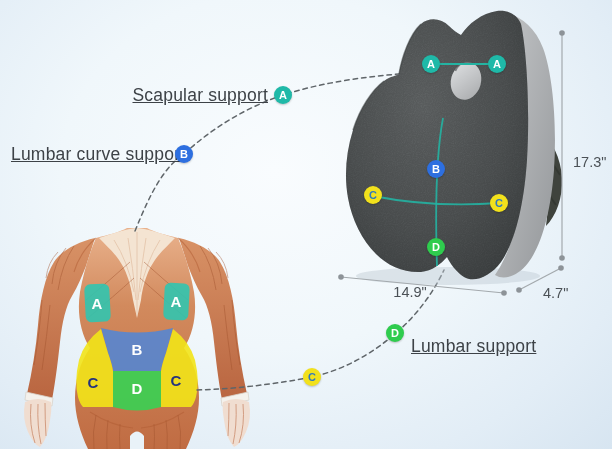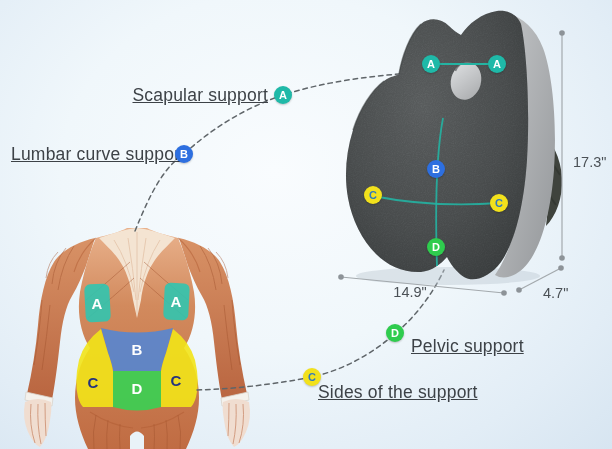--- a/index.html
+++ b/index.html
@@ -178,22 +178,21 @@
         <circle cx="562" cy="258" r="2.8"></circle>
       <circle cx="341" cy="277" r="2.8"></circle>
         <circle cx="504" cy="293" r="2.8"></circle>
       <circle cx="519" cy="290" r="2.8"></circle>
         <circle cx="561" cy="268" r="2.8"></circle>
     </g>
   </svg>
 
   <div class="callout" style="left:118px;top:85px;width:150px;text-align:right;">Scapular support</div>
   <div class="callout" style="left:11px;top:144px;">Lumbar curve support</div>
-  <div class="callout" style="left:411px;top:336px;">Pelvic support</div>
-  <div class="callout" style="left:318px;top:382px;">Sides of the support</div>
+  <div class="callout" style="left:411px;top:336px;">Lumbar support</div>
 
   <div class="marker m-teal" style="left:274px;top:86px;">A</div>
   <div class="marker m-blue" style="left:175px;top:145px;">B</div>
   <div class="marker m-green" style="left:386px;top:324px;">D</div>
   <div class="marker m-yellow" style="left:303px;top:368px;">C</div>
 
   <div class="marker m-teal" style="left:422px;top:55px;">A</div>
   <div class="marker m-teal" style="left:488px;top:55px;">A</div>
   <div class="marker m-blue" style="left:427px;top:160px;">B</div>
   <div class="marker m-yellow" style="left:364px;top:186px;">C</div>

